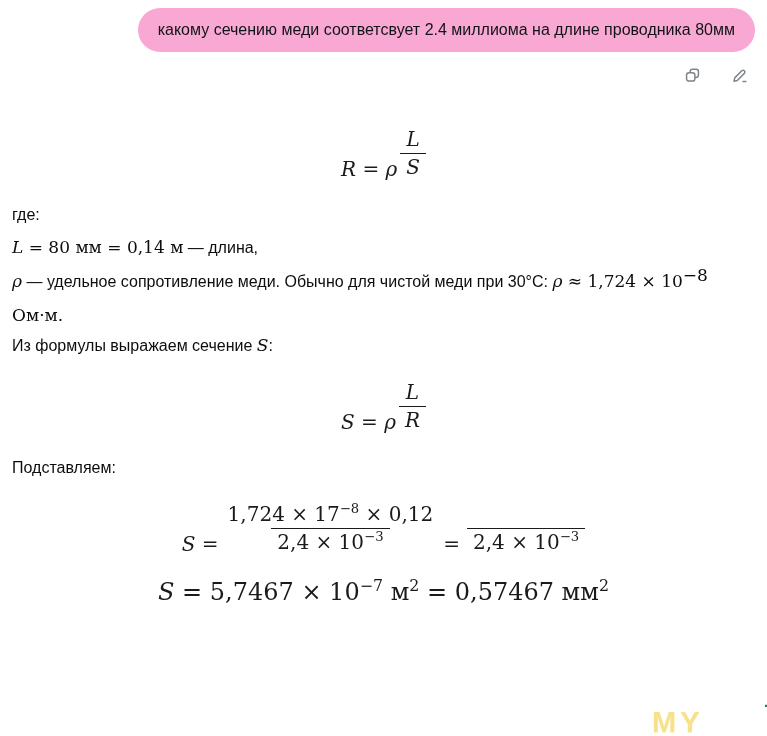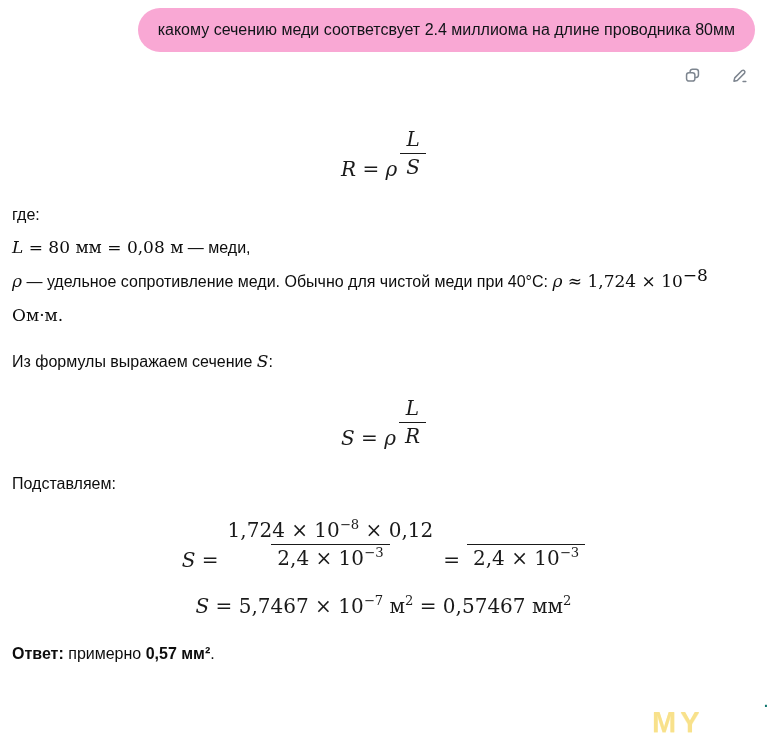--- a/index.html
+++ b/index.html
@@ -64,21 +64,21 @@
   .math-block .mrow { display: inline-flex; align-items: flex-end; }
   .frac {
     display: inline-flex;
     flex-direction: column;
     align-items: center;
     margin-left: 3px;
     vertical-align: middle;
   }
   .frac .num, .frac .den { padding: 1px 6px; line-height: 1.25; white-space: nowrap; }
   .frac .den { border-top: 1.5px solid #1a1a1a; }
-  .result-line { font-size: 20px; margin: 4px 0 24px 0; }
+  .result-line { font-size: 24px; margin: 4px 0 24px 0; }
   
   .watermark-my {
     position: absolute; left: 652px; top: 706px;
     font-size: 29px; font-weight: bold; letter-spacing: 4px;
     color: #f8e18b; text-shadow: 0 1px 0 #fdf3c8;
     font-family: "Liberation Sans", sans-serif;
   }
   .watermark-ru {
     position: absolute; left: 764px; top: 694px;
     font-size: 14px; font-weight: bold;
@@ -125,54 +125,53 @@
         <span class="frac">
           <span class="num"><span class="mi">L</span></span>
           <span class="den"><span class="mi">S</span></span>
         </span>
       </span>
     </div>
 
     <p class="p" style="margin-bottom:2px;">где:</p>
 
     <div class="deflist">
-      <p class="p"><span class="mi">L</span><span class="mn"> = 80 мм = 0,08 м</span><span> — меди,</span></p>
-      <p class="p"><span class="mi">ρ</span><span> — удельное сопротивление меди. Обычно для чистой меди при 40°C: </span><span class="mi">ρ</span><span class="mn"> ≈ 1,724 × 10</span><sup class="mn">−8</sup><span class="mn"> Ом·м.</span></p>
+      <p class="p"><span class="mi">L</span><span class="mn"> = 80 мм = 0,14 м</span><span> — длина,</span></p>
+      <p class="p"><span class="mi">ρ</span><span> — удельное сопротивление меди. Обычно для чистой меди при 30°C: </span><span class="mi">ρ</span><span class="mn"> ≈ 1,724 × 10</span><sup class="mn">−8</sup><span class="mn"> Ом·м.</span></p>
     </div>
 
-    <p class="p" style="margin-top:16px;"><span>Из формулы выражаем сечение </span><span class="mi">S</span><span>:</span></p>
+    <p class="p" style=""><span>Из формулы выражаем сечение </span><span class="mi">S</span><span>:</span></p>
 
     <div class="math-block">
       <span class="mrow">
         <span><span class="mi">S</span><span class="mn"> = </span><span class="mi">ρ</span></span>
         <span class="frac">
           <span class="num"><span class="mi">L</span></span>
           <span class="den"><span class="mi">R</span></span>
         </span>
       </span>
     </div>
 
     <p class="p" style="margin-bottom:10px;">Подставляем:</p>
 
     <div class="math-block">
       <span class="mrow">
         <span><span class="mi">S</span><span class="mn"> = </span></span>
         <span class="frac">
-          <span class="num"><span class="mn">1,724 × 10</span><sup class="mn">−8</sup><span class="mn"> × 0,12</span></span>
+          <span class="num"><span class="mn">1,724 × 17</span><sup class="mn">−8</sup><span class="mn"> × 0,12</span></span>
           <span class="den"><span class="mn">2,4 × 10</span><sup class="mn">−3</sup></span>
         </span>
         <span style="margin:0 4px;"><span class="mn"> = </span></span>
         <span class="frac">
           <span class="den"><span class="mn">2,4 × 10</span><sup class="mn">−3</sup></span>
         </span>
       </span>
     </div>
 
     <div class="math-block result-line"><span class="mi">S</span><span class="mn"> = 5,7467 × 10</span><sup class="mn">−7</sup><span class="mn"> м</span><sup class="mn">2</sup><span class="mn"> = 0,57467 мм</span><sup class="mn">2</sup></div>
 
-    <p class="p"><span class="b">Ответ:</span><span> примерно </span><span class="b">0,57 мм²</span><span>.</span></p>
 
   </div>
 
   <div class="watermark-my">MY</div>
   <div class="watermark-ru">.ru</div>
 
 </div>
 
 </body></html>

